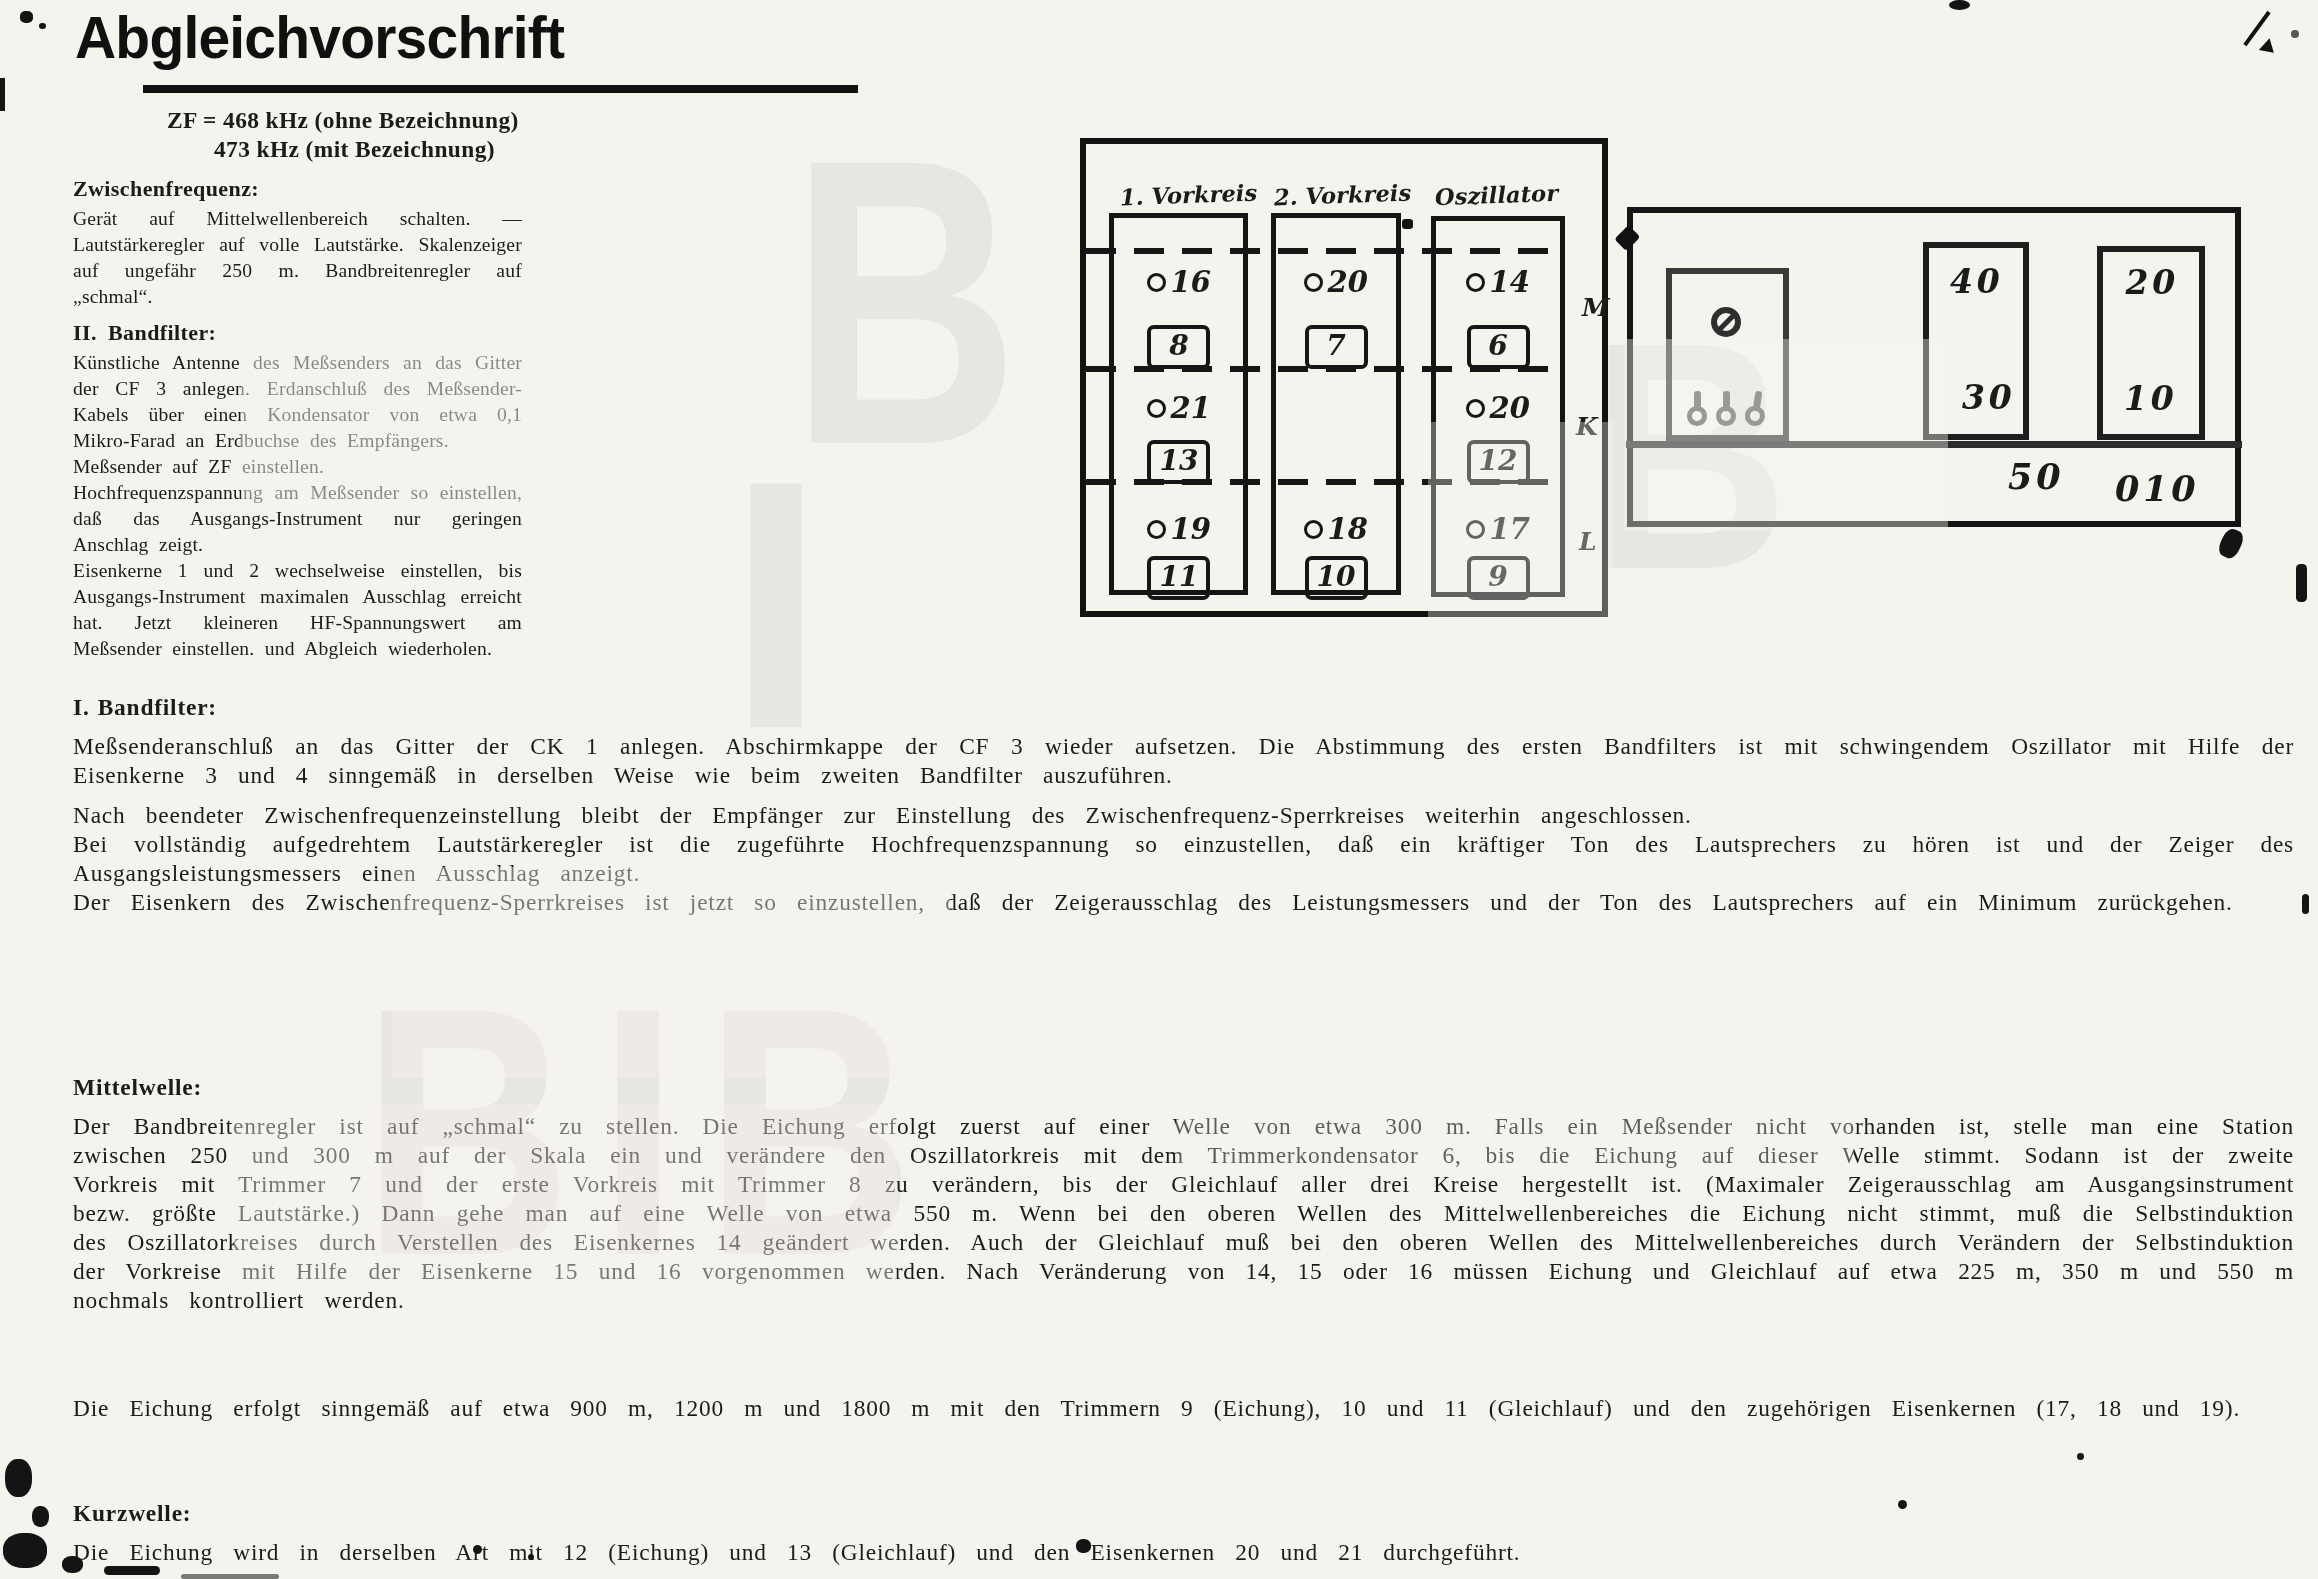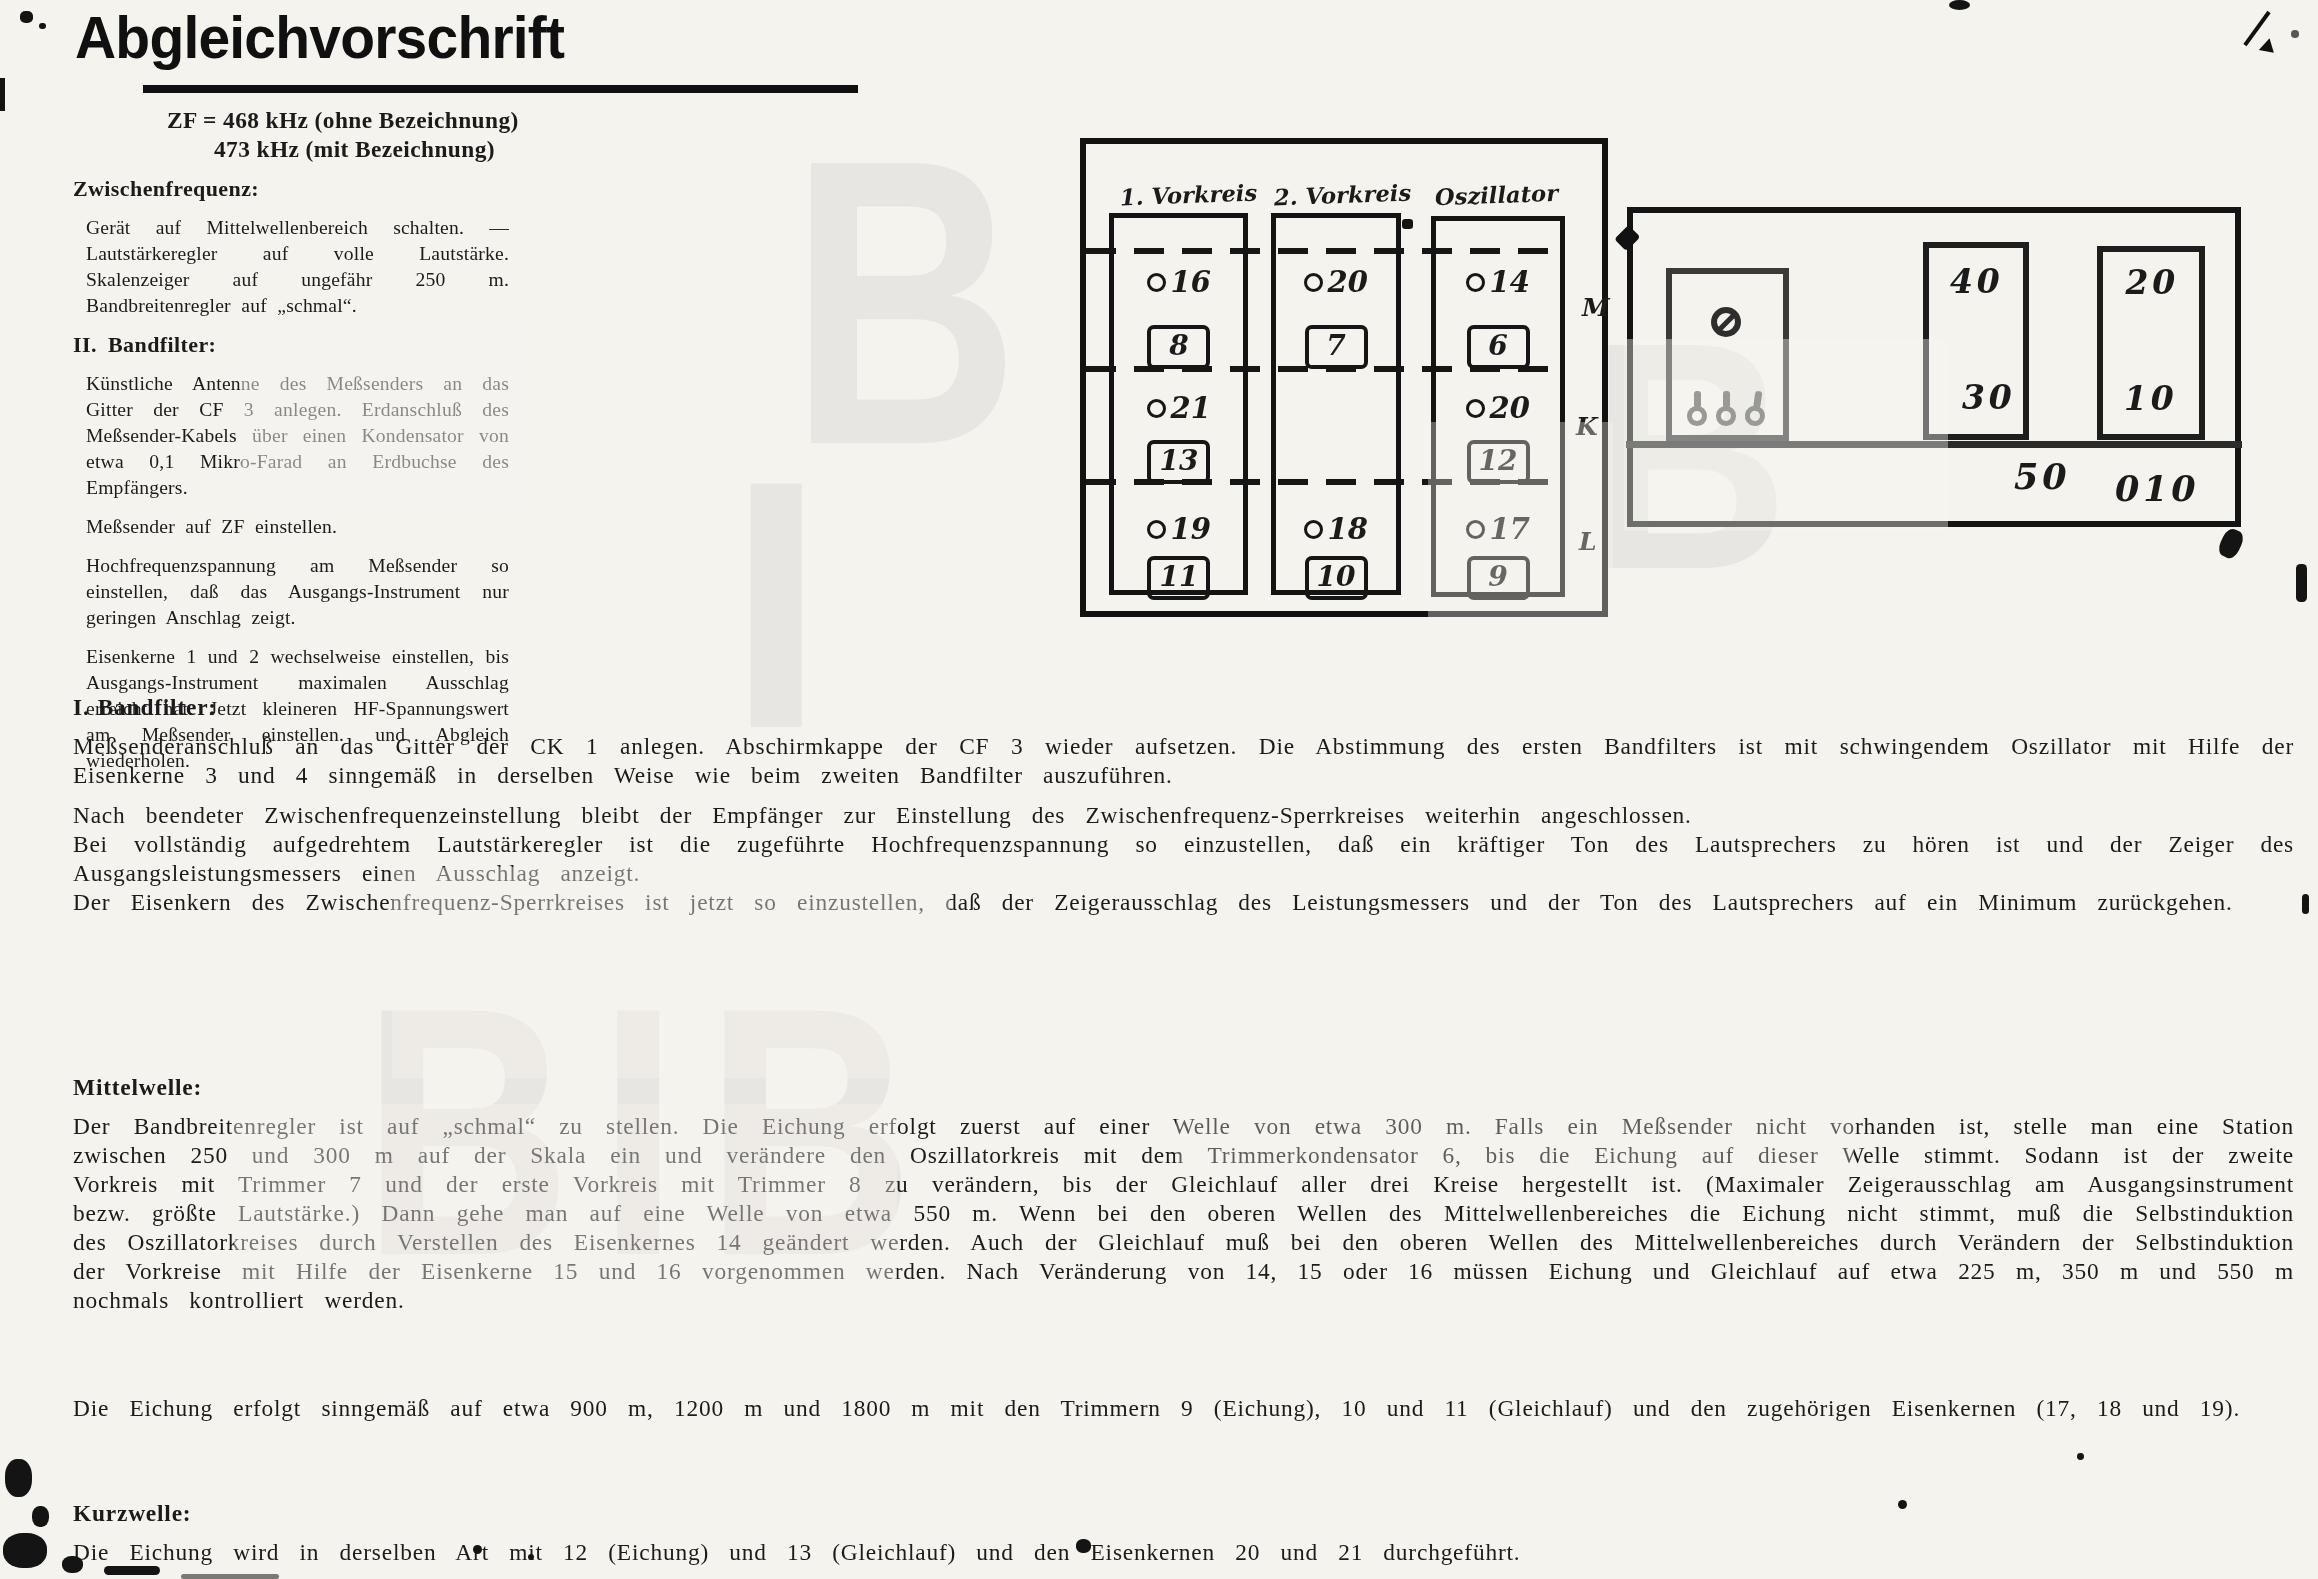--- a/index.html
+++ b/index.html
@@ -23,21 +23,21 @@
   .title-underline { position:absolute; z-index:2; left:143px; top:85px; width:715px; height:8.3px; background:#101010; }
   .zf { position:absolute; z-index:2; left:167px; top:106px; font-weight:bold;
         font-size:23.4px; line-height:29px; letter-spacing:0.4px; }
   .zf .l2 { padding-left:47px; }
 
   
   .lcol { position:absolute; z-index:2; left:73px; top:176px; width:449px;
     text-align:justify; font-size:19.6px; line-height:26px; word-spacing:5.3px; letter-spacing:0.2px; }
   .lcol h3 { font-size:22px; margin:10.6px 0 3.8px 0; text-align:left; letter-spacing:0.4px; }
   .lcol h3.first { margin-top:0; }
-  .lcol p { margin:13px; }
+  .lcol p { margin:0; }
 
   .fw { position:absolute; z-index:2; left:73px; width:2221px;
     text-align:justify; font-size:23.4px; line-height:29px; word-spacing:13.6px; letter-spacing:0.8px; }
   .fw h3 { font-size:23.4px; margin:0 0 9.8px 0; text-align:left; word-spacing:1.5px; letter-spacing:0.8px; }
   .fw p { margin:0; }
 
   
   .d1 { position:absolute; z-index:2; left:1080px; top:138px; width:528px; height:479px;
         border:6.8px solid #121212; box-sizing:border-box; }
   .d1 .hdr { position:absolute; font-family:"DejaVu Serif",serif; font-style:italic; font-weight:bold;
@@ -219,21 +219,21 @@
     <div class="rect" style="left:290px; top:29px; width:106px; height:198px; border:6px solid #1e1e1e;">
       <div class="num" style="left:21px; top:13.6px;">40</div>
       <div class="num" style="left:18px; top:130px;margin-left:15px;">30</div>
     </div>
 
     <div class="rect" style="left:464px; top:33px; width:108px; height:194px; border:6px solid #1e1e1e;">
       <div class="num" style="left:22.6px; top:10.6px;">20</div>
       <div class="num" style="left:21px; top:127px;">10</div>
     </div>
 
-    <div class="num" style="left:375px; top:243px; font-size:35px;margin-left:6px;">50</div>
+    <div class="num" style="left:375px; top:243px; font-size:35px;">50</div>
     <div class="num" style="left:482px; top:255px; font-size:35px;">010</div>
   </div>
 
   <div class="fade" style="left:241px; top:324px; width:286px; height:181px; background:rgba(246,244,239,0.5);"></div>
   <div class="fade" style="left:392px; top:867px; width:558px; height:211px; background:rgba(246,244,239,0.42);"></div>
   <div class="fade" style="left:234px; top:1104px; width:663px; height:188px; background:rgba(246,244,239,0.42);"></div>
   <div class="fade" style="left:1176px; top:1093px; width:678px; height:83px; background:rgba(246,244,239,0.3);"></div>
   <div class="fade" style="left:1624px; top:339px; width:324px; height:192px; background:rgba(246,244,239,0.4);"></div>
   <div class="fade" style="left:1428px; top:422px; width:185px; height:200px; background:rgba(246,244,239,0.35);"></div>
 

